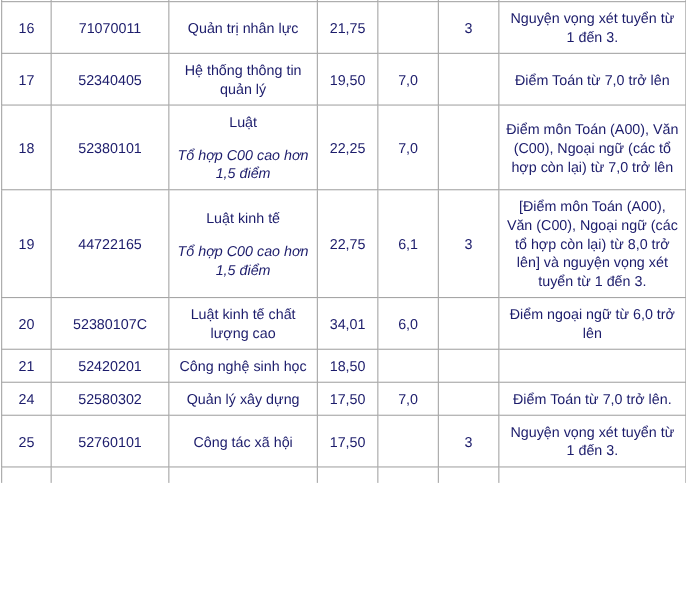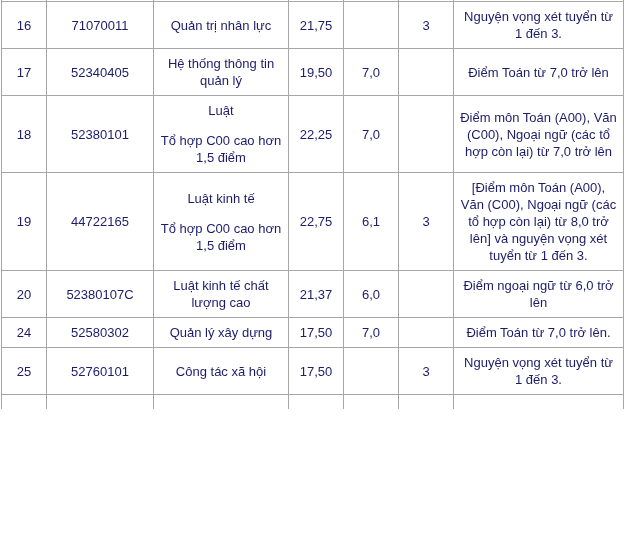--- a/index.html
+++ b/index.html
@@ -39,20 +39,21 @@
     height: 2px;
     padding: 0;
     border-top: none;
   }
   tr.partial-bottom td {
     height: 14px;
     padding: 0;
     border-bottom: none;
   }
   td .name-note {
+    font-style: italic;
     margin-top: 13px;
   }
   col.c-stt   { width: 45px; }
   col.c-code  { width: 107px; }
   col.c-name  { width: 135px; }
   col.c-score { width: 55px; }
   col.c-cond  { width: 55px; }
   col.c-nv    { width: 55px; }
   col.c-note  { width: 170px; }
 </style>
@@ -126,24 +127,35 @@
           <td>6,1</td>
           <td>3</td>
           <td>[Điểm môn Toán (A00), Văn (C00), Ngoại ngữ (các tổ hợp còn lại) từ 8,0 trở lên] và nguyện vọng xét tuyển từ 1 đến 3.</td>
         </tr>
         <tr>
           <td>20</td>
           <td>52380107C</td>
           <td>
             <div>Luật kinh tế chất lượng cao</div>
           </td>
-          <td>21,37</td>
+          <td>34,01</td>
           <td>6,0</td>
           <td></td>
           <td>Điểm ngoại ngữ từ 6,0 trở lên</td>
+        </tr>
+        <tr>
+          <td>21</td>
+          <td>52420201</td>
+          <td>
+            <div>Công nghệ sinh học</div>
+          </td>
+          <td>18,50</td>
+          <td></td>
+          <td></td>
+          <td></td>
         </tr>
         <tr>
           <td>24</td>
           <td>52580302</td>
           <td>
             <div>Quản lý xây dựng</div>
           </td>
           <td>17,50</td>
           <td>7,0</td>
           <td></td>

